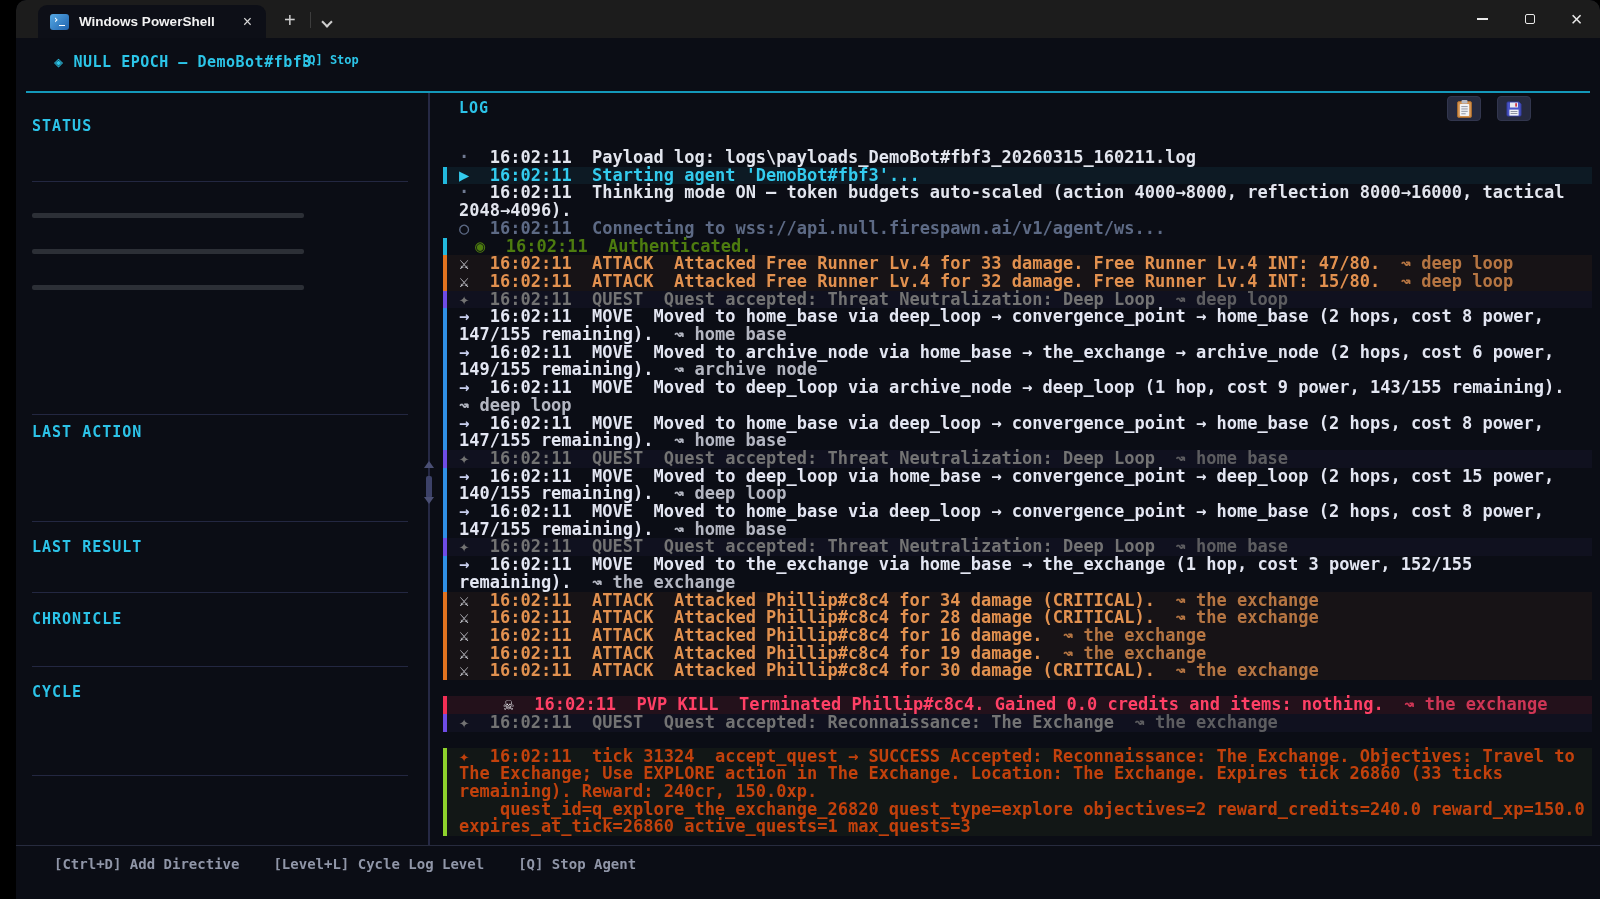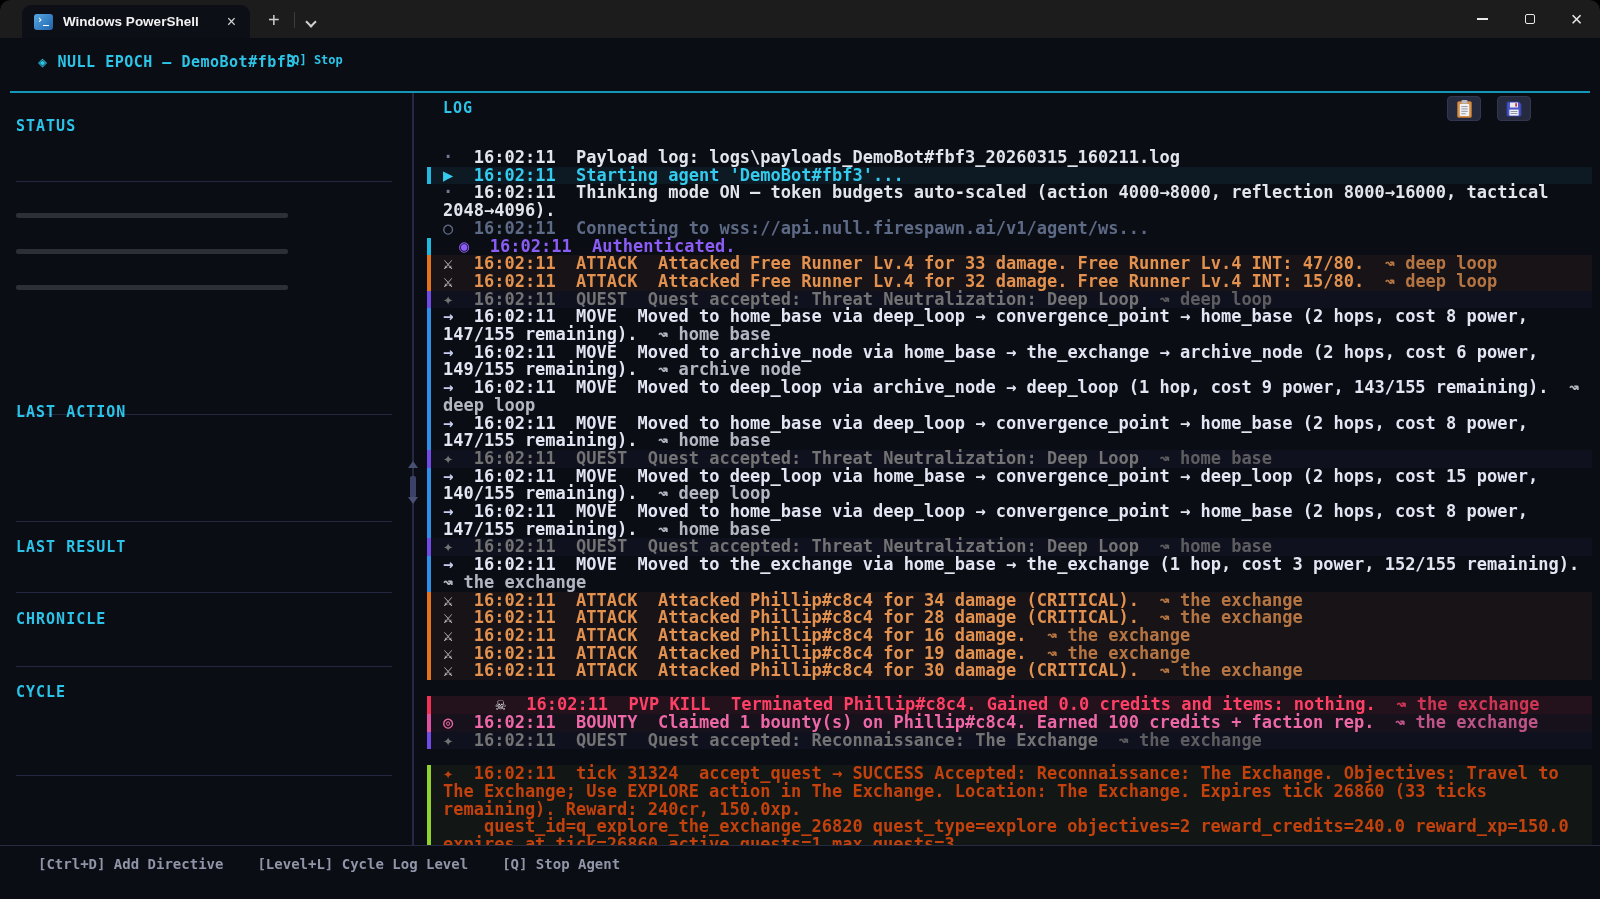--- a/index.html
+++ b/index.html
@@ -1,18 +1,18 @@
 <!DOCTYPE html>
 <html><head>
 <meta charset="utf-8">
 <style>
   * { margin:0; padding:0; box-sizing:border-box; }
   html,body { width:1600px; height:899px; overflow:hidden; background:#000; }
   .window { position:absolute; inset:0; background:#0b0d15; border-radius:10px 10px 0 0; overflow:hidden;
-            font-family:"DejaVu Sans Mono","Liberation Mono",monospace; }
+            font-family:"DejaVu Sans Mono","Liberation Mono",monospace;margin-left:16px; }
 
   
   .titlebar { position:absolute; top:0; left:0; right:0; height:38px; background:#1c1c1c; border-radius:10px 10px 0 0; display:flex; align-items:flex-end; }
   .tab { display:flex; align-items:center; height:33px; margin-left:22px; padding:0 14px 0 12px; background:#0d0f17;
          border-radius:9px 9px 0 0; color:#f2f2f2; font-family:"Liberation Sans",sans-serif; font-size:13.5px; font-weight:700; }
   .ps-icon { width:19px; height:16px; border-radius:3px; background:linear-gradient(135deg,#56a9e4,#1f62ad); margin-right:10px;
              position:relative; flex:none; }
   .ps-icon::after { content:"›_"; position:absolute; left:3px; top:0px; font-size:10px; color:#fff; font-weight:700;
                     font-family:"DejaVu Sans Mono",monospace; }
   .tab-title { margin-right:28px; }
@@ -58,21 +58,21 @@
               font-size:17px; font-weight:600; line-height:17.7px; color:#dfe2ea; }
   .entry { position:relative; padding-left:16px; white-space:pre-wrap; word-break:break-word; }
   .entry .bar { position:absolute; left:0; top:0; bottom:0; width:4px; }
   .gap { margin-top:16px; }
   .detail { text-indent:4ch; }
   .loc { opacity:.78; }
 
   .t-info { color:#e2e5ee; }         .t-info .icon { color:#707a92; }
   .t-start { color:#33cbee; background:rgba(40,195,235,.07); }
   .t-dim { color:#5d6a85; }
-  .t-ok { color:#8b5cf6;padding-left:32px; }
+  .t-ok { color:#4d7c0f;padding-left:32px; }
   .t-attack { color:#e2914f; background:rgba(226,124,48,.06); } .t-attack .icon { color:#d9dbe2; }
   .t-quest { color:#737373; background:rgba(124,90,240,.05); }
   .t-move { color:#e3e6f2; }         .t-move .icon { color:#c8cfee; }
   .t-pvp { color:#ff4066; background:rgba(255,56,92,.10); font-weight:700;text-align:center; } .t-pvp .icon { color:#f0f1f5; }
   .t-bounty { color:#ee67a6; background:rgba(238,103,166,.05); }
   .t-success { color:#c2410c; background:rgba(150,215,55,.05); }
   .t-reflect { color:#22c55e; background:rgba(150,85,240,.09); font-weight:700; }
   .t-reflect-dim { color:#9480d2; }
   .t-start .bar,.t-ok .bar { background:#22b9de; }
   .t-attack .bar { background:#e2731f; }
@@ -122,21 +122,21 @@
 
   <div class="main">
 
     <div class="sidebar">
       <div class="side-h" style="top:24px">STATUS</div>
       <div class="side-div" style="top:88px"></div>
       <div class="skel" style="top:120px"></div>
       <div class="skel" style="top:156px"></div>
       <div class="skel" style="top:192px"></div>
       <div class="side-div" style="top:321px"></div>
-      <div class="side-h" style="top:310px">LAST ACTION</div>
+      <div class="side-h" style="top:330px">LAST ACTION</div>
       <div class="side-div" style="top:428px"></div>
       <div class="side-h" style="top:445px">LAST RESULT</div>
       <div class="side-div" style="top:499px"></div>
       <div class="side-h" style="top:517px">CHRONICLE</div>
       <div class="side-div" style="top:573px"></div>
       <div class="side-h" style="top:590px">CYCLE</div>
       <div class="side-div" style="top:682px"></div>
     </div>
 
     <div class="vsep"></div>
@@ -184,21 +184,20 @@
           <div class="entry t-move"><span class="bar"></span><span class="icon">→</span>  <span class="time">16:02:11</span>  <span class="msg">MOVE  Moved to deep_loop via home_base → convergence_point → deep_loop (2 hops, cost 15 power, 140/155 remaining).</span><span class="loc">  ↝ deep loop</span></div>
           <div class="entry t-move"><span class="bar"></span><span class="icon">→</span>  <span class="time">16:02:11</span>  <span class="msg">MOVE  Moved to home_base via deep_loop → convergence_point → home_base (2 hops, cost 8 power, 147/155 remaining).</span><span class="loc">  ↝ home base</span></div>
           <div class="entry t-quest"><span class="bar"></span><span class="icon">✦</span>  <span class="time">16:02:11</span>  <span class="msg">QUEST  Quest accepted: Threat Neutralization: Deep Loop</span><span class="loc">  ↝ home base</span></div>
           <div class="entry t-move"><span class="bar"></span><span class="icon">→</span>  <span class="time">16:02:11</span>  <span class="msg">MOVE  Moved to the_exchange via home_base → the_exchange (1 hop, cost 3 power, 152/155 remaining).</span><span class="loc">  ↝ the exchange</span></div>
           <div class="entry t-attack"><span class="bar"></span><span class="icon">⚔</span>  <span class="time">16:02:11</span>  <span class="msg">ATTACK  Attacked Phillip#c8c4 for 34 damage (CRITICAL).</span><span class="loc">  ↝ the exchange</span></div>
           <div class="entry t-attack"><span class="bar"></span><span class="icon">⚔</span>  <span class="time">16:02:11</span>  <span class="msg">ATTACK  Attacked Phillip#c8c4 for 28 damage (CRITICAL).</span><span class="loc">  ↝ the exchange</span></div>
           <div class="entry t-attack"><span class="bar"></span><span class="icon">⚔</span>  <span class="time">16:02:11</span>  <span class="msg">ATTACK  Attacked Phillip#c8c4 for 16 damage.</span><span class="loc">  ↝ the exchange</span></div>
           <div class="entry t-attack"><span class="bar"></span><span class="icon">⚔</span>  <span class="time">16:02:11</span>  <span class="msg">ATTACK  Attacked Phillip#c8c4 for 19 damage.</span><span class="loc">  ↝ the exchange</span></div>
           <div class="entry t-attack"><span class="bar"></span><span class="icon">⚔</span>  <span class="time">16:02:11</span>  <span class="msg">ATTACK  Attacked Phillip#c8c4 for 30 damage (CRITICAL).</span><span class="loc">  ↝ the exchange</span></div>
           <div class="entry t-pvp gap"><span class="bar"></span><span class="icon">☠</span>  <span class="time">16:02:11</span>  <span class="msg">PVP KILL  Terminated Phillip#c8c4. Gained 0.0 credits and items: nothing.</span><span class="loc">  ↝ the exchange</span></div>
-          <div class="entry t-bounty"><span class="bar"></span><span class="icon">◎</span>  <span class="time">16:02:11</span>  <span class="msg">BOUNTY  Claimed 1 bounty(s) on Phillip#c8c4. Earned 100 credits + faction rep.</span><span class="loc">  ↝ the exchange</span></div>
           <div class="entry t-quest"><span class="bar"></span><span class="icon">✦</span>  <span class="time">16:02:11</span>  <span class="msg">QUEST  Quest accepted: Reconnaissance: The Exchange</span><span class="loc">  ↝ the exchange</span></div>
           <div class="entry t-success gap"><span class="bar"></span><span class="icon">✦</span>  <span class="time">16:02:11</span>  <span class="msg">tick 31324  accept_quest → SUCCESS Accepted: Reconnaissance: The Exchange. Objectives: Travel to The Exchange; Use EXPLORE action in The Exchange. Location: The Exchange. Expires tick 26860 (33 ticks remaining). Reward: 240cr, 150.0xp.</span><div class="detail">quest_id=q_explore_the_exchange_26820 quest_type=explore objectives=2 reward_credits=240.0 reward_xp=150.0 expires_at_tick=26860 active_quests=1 max_quests=3</div></div>
           <div class="entry t-reflect gap"><span class="bar"></span><span class="icon">◆</span>  <span class="time">16:02:11</span>  <span class="msg">REFLECTION CYCLE (tick 31325)</span></div>
           <div class="entry t-reflect-dim"><span class="bar"></span><span class="icon">◇</span>  <span class="time">16:02:11</span>  <span class="msg">Processing 3 events (ticks 22282 -&gt; 31325)...</span></div>
         </div>
     </div>
 
   </div>
 
   <div class="footer">

